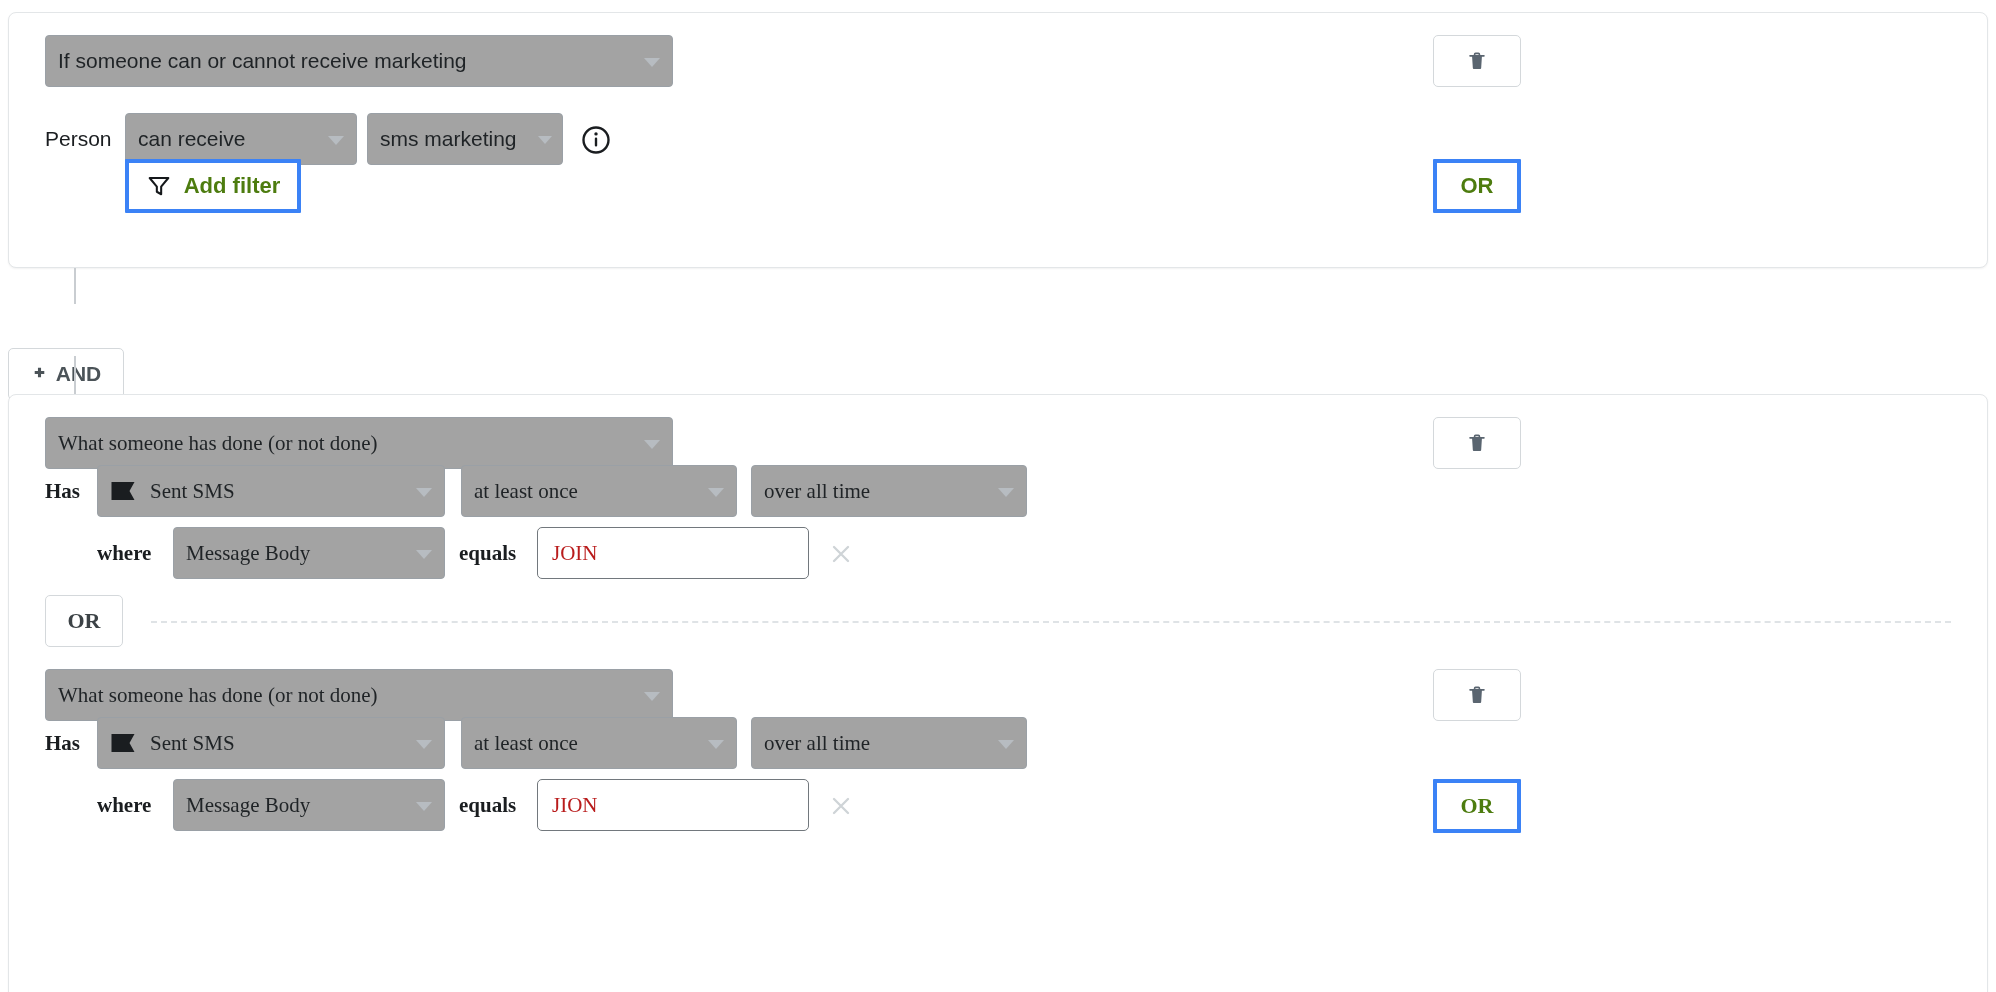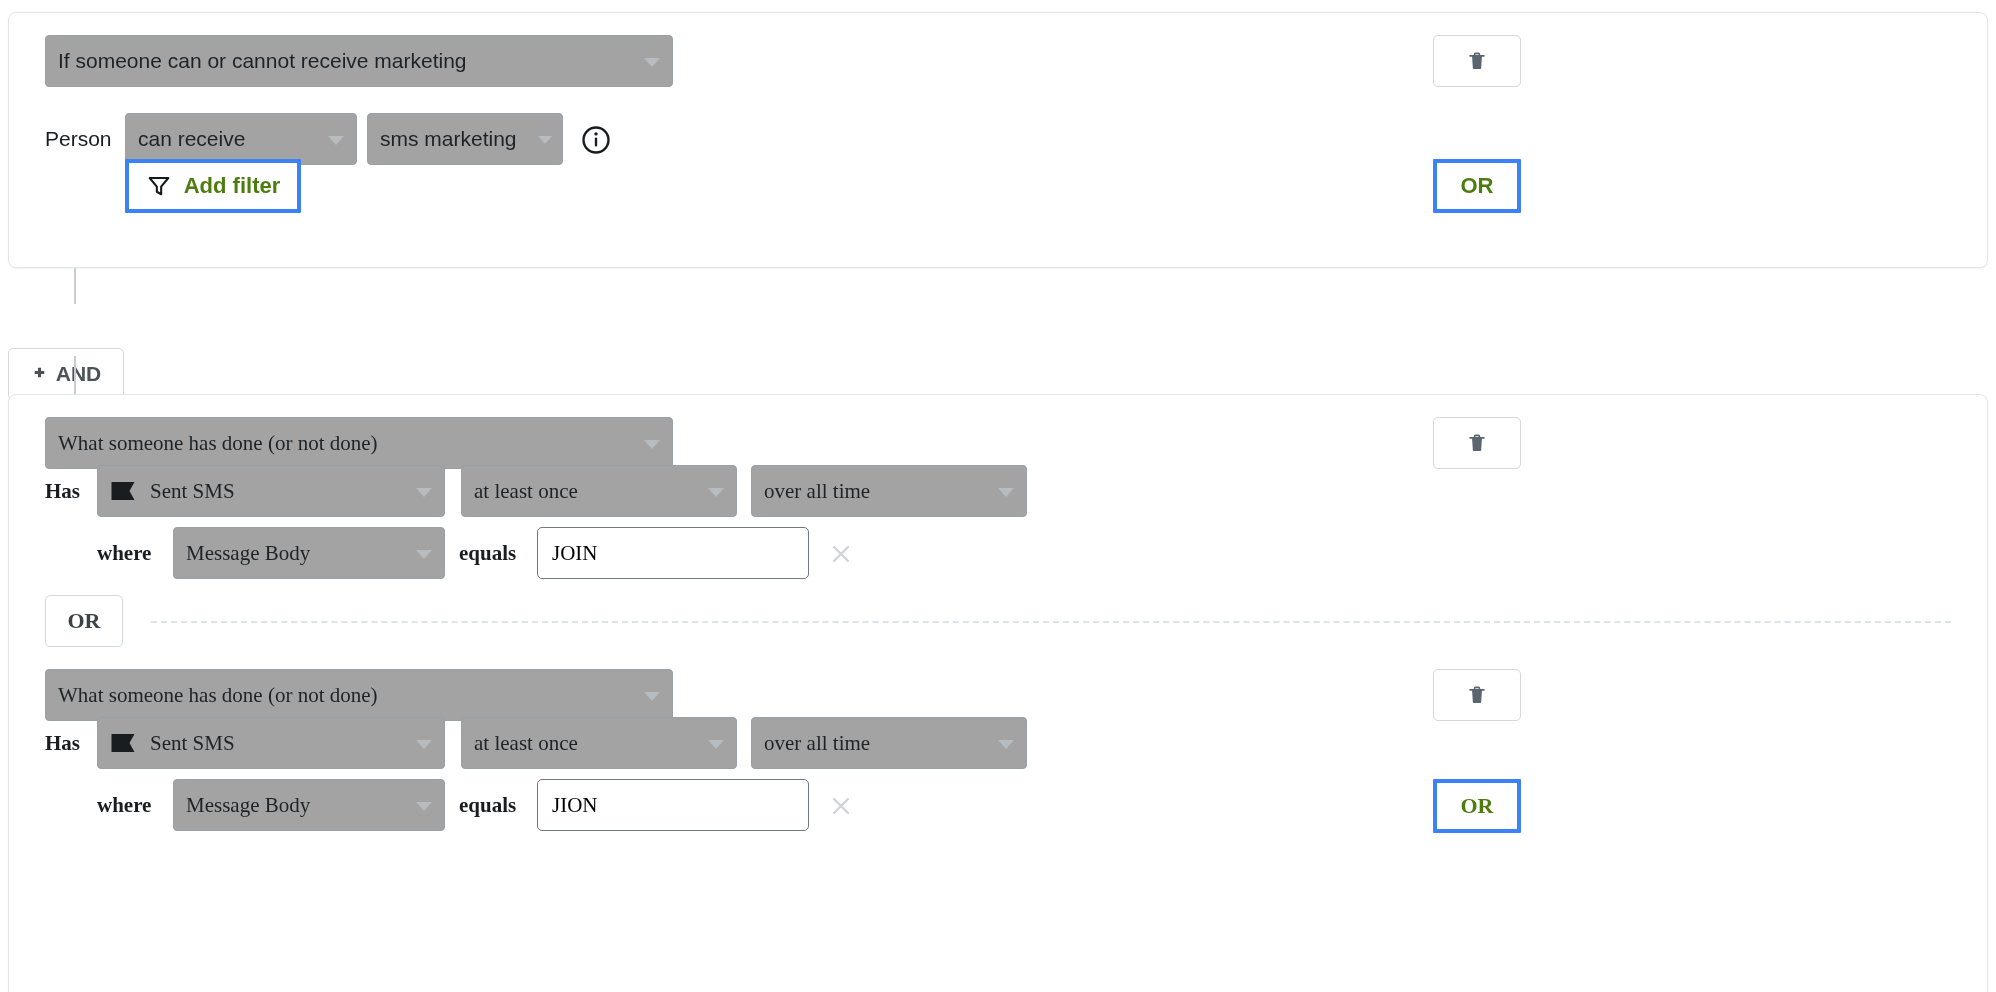--- a/index.html
+++ b/index.html
@@ -60,21 +60,21 @@
 
   .textinput {
     position: absolute;
     background: #ffffff;
     border: 1px solid #72787d;
     border-radius: 5px;
     display: flex;
     align-items: center;
     padding: 0 14px;
     font-size: 21px;
-    color: #000000;
+    color: #b91c1c;
     cursor: text;
   }
 
   .label {
     position: absolute;
     font-size: 21px;
     font-weight: bold;
     color: #1a1d20;
     white-space: nowrap;
     display: flex;

